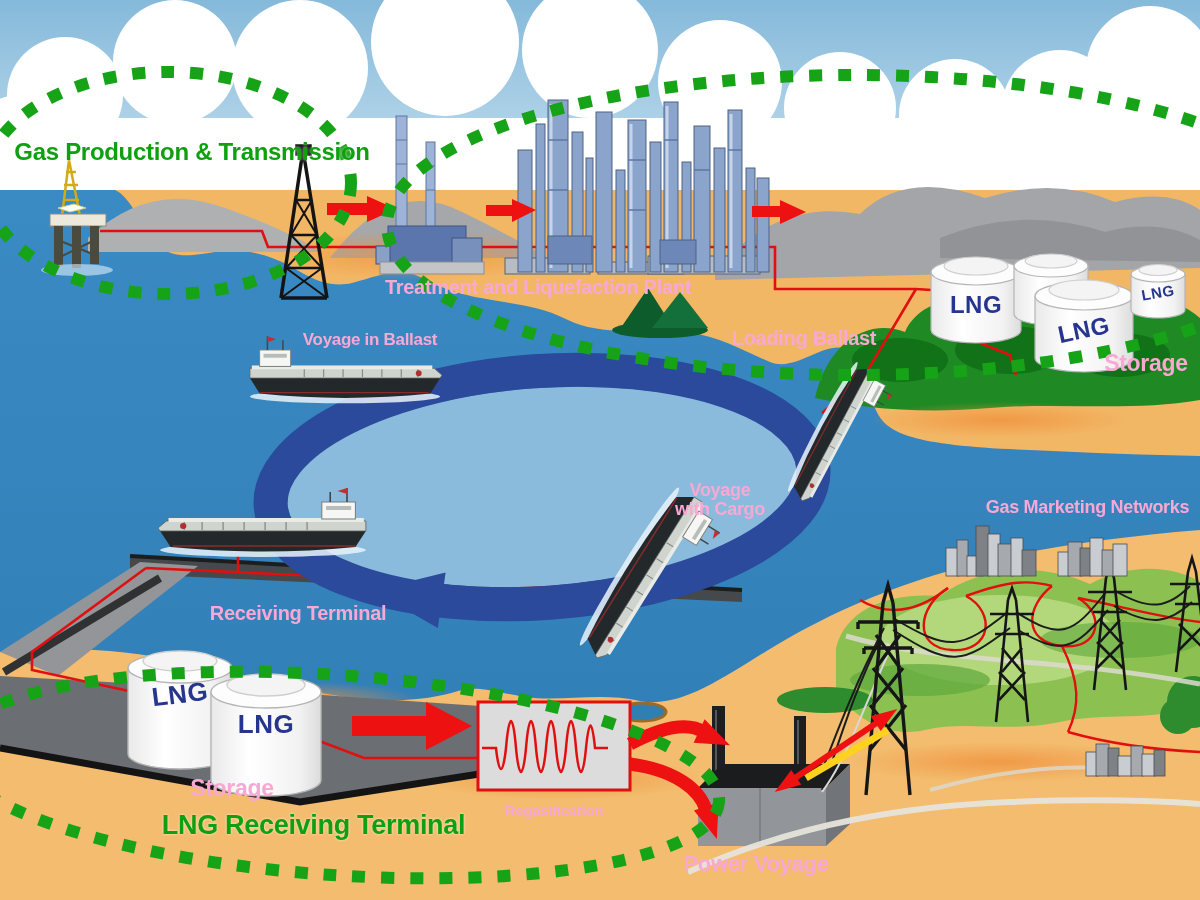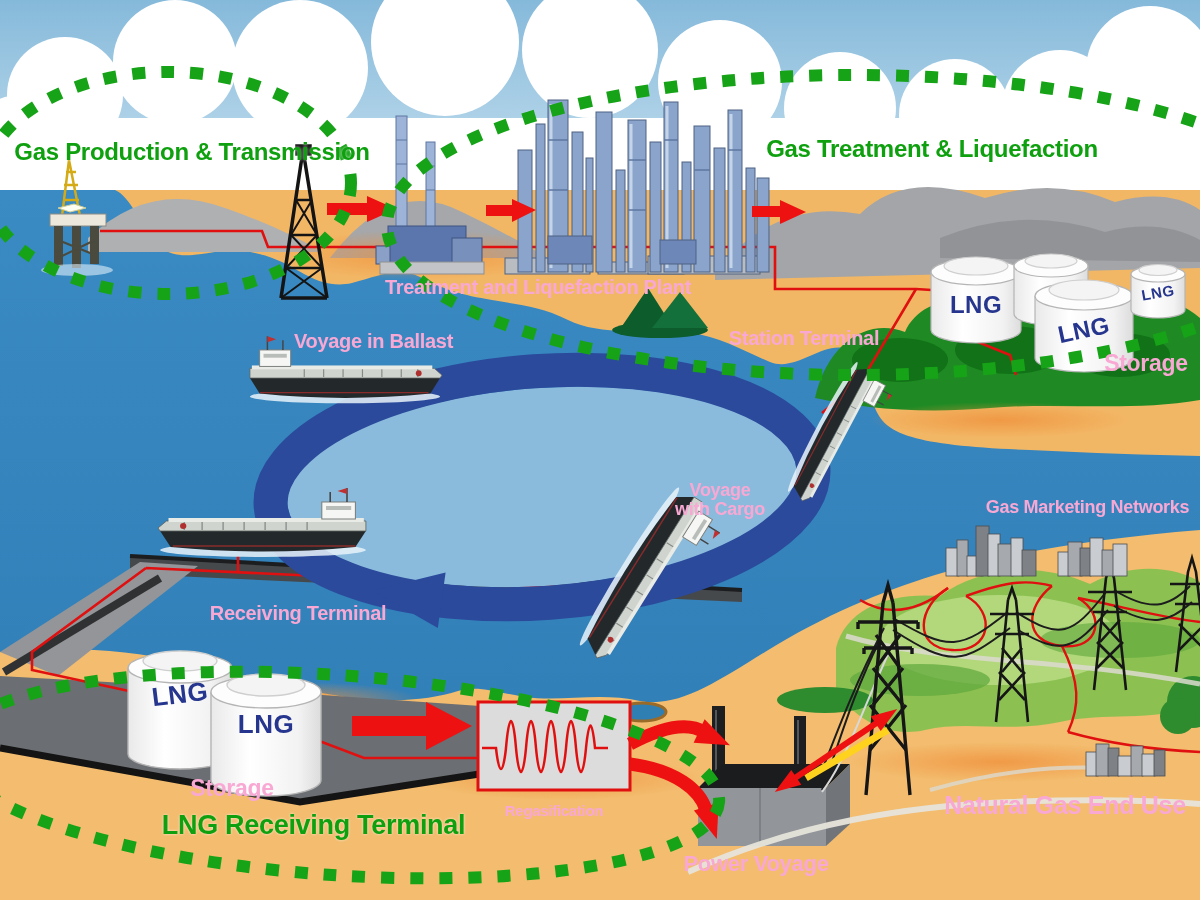--- a/index.html
+++ b/index.html
@@ -370,35 +370,33 @@
   </g>
 
   <g fill="none" stroke="#17a317" stroke-width="12" stroke-dasharray="13 16">
     <ellipse cx="168" cy="183" rx="183" ry="111"></ellipse>
     <ellipse cx="855" cy="225" rx="468" ry="150"></ellipse>
     <ellipse cx="335" cy="775" rx="385" ry="100" transform="rotate(4 335 775)"></ellipse>
   </g>
 </svg>
 
   <div class="label green" style="left:6px;top:140px;width:372px;font-size:24px;">Gas Production &amp; Transmission</div>
-  <div class="label green" style="left:758px;top:137px;width:348px;font-size:24px;">Gas Treatment &amp; Liquefaction</div>
   <div class="label black" style="left:378px;top:277px;width:320px;font-size:20px;">Treatment and Liquefaction Plant</div>
-  <div class="label black" style="left:716px;top:328px;width:176px;font-size:20px;">Station Terminal</div>
+  <div class="label black" style="left:716px;top:328px;width:176px;font-size:20px;">Loading Ballast</div>
   <div class="label black" style="left:1098px;top:352px;width:96px;font-size:23px;">Storage</div>
-  <div class="label black" style="left:294px;top:331px;width:152px;font-size:20px;">Voyage in Ballast</div>
+  <div class="label black" style="left:294px;top:331px;width:152px;font-size:17px;">Voyage in Ballast</div>
   <div class="label black" style="left:664px;top:464px;width:112px;font-size:18px;margin-top:17px;">
     <div>Voyage</div>
     <div>with Cargo</div>
   </div>
   <div class="label black" style="left:985px;top:498px;width:205px;font-size:18px;">Gas Marketing Networks</div>
   <div class="label black" style="left:202px;top:603px;width:192px;font-size:20px;">Receiving Terminal</div>
   <div class="label black" style="left:184px;top:777px;width:96px;font-size:23px;">Storage</div>
   <div class="label green" style="left:141px;top:811px;width:345px;font-size:27px;">LNG Receiving Terminal</div>
   <div class="label black" style="left:470px;top:803px;width:168px;font-size:15px;">Regasification</div>
   <div class="label black" style="left:676px;top:853px;width:160px;font-size:22px;">Power Voyage</div>
-  <div class="label black" style="left:936px;top:792px;width:258px;font-size:25px;">Natural Gas End Use</div>
 
   <div class="label tank-text" style="left:943px;top:293px;width:66px;font-size:24px;">LNG</div>
   <div class="label tank-text" style="left:1050px;top:318px;width:68px;font-size:24px;transform:rotate(-12deg);">LNG</div>
   <div class="label tank-text" style="left:1138px;top:285px;width:40px;font-size:15px;transform:rotate(-10deg);">LNG</div>
   <div class="label tank-text" style="left:145px;top:681px;width:70px;font-size:26px;transform:rotate(-7deg);">LNG</div>
   <div class="label tank-text" style="left:230px;top:711px;width:72px;font-size:26px;">LNG</div>
 </div>
 
 </body></html>

